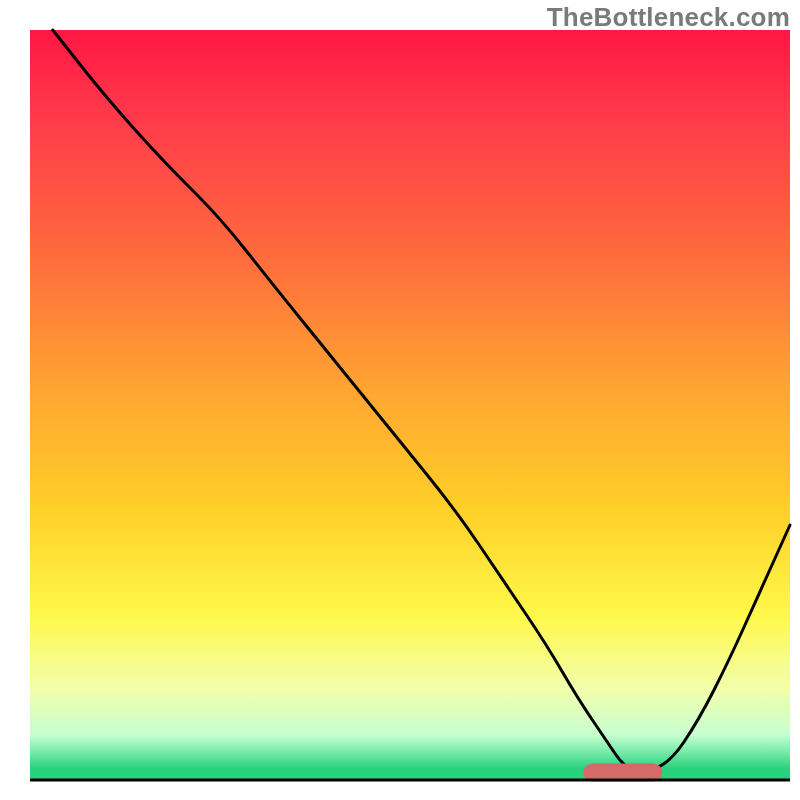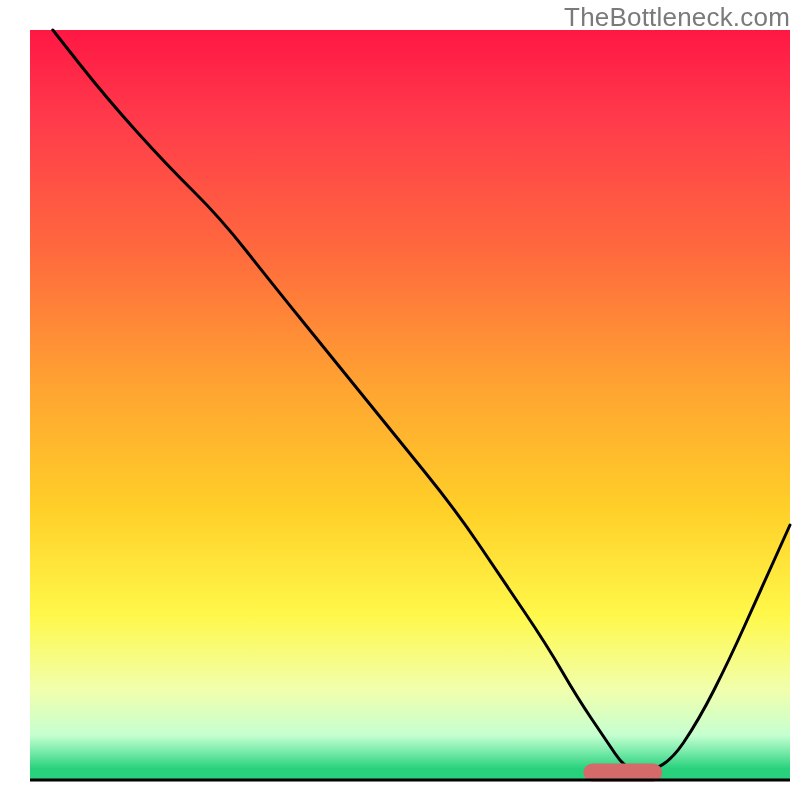--- a/index.html
+++ b/index.html
@@ -14,21 +14,21 @@
   .stage {
     position: relative;
     width: 800px;
     height: 800px;
   }
   .watermark {
     position: absolute;
     top: 2px;
     right: 10px;
     font-size: 26px;
-    font-weight: 400;
+    font-weight: 700;
     color: #7a7a7a;
     letter-spacing: 0.2px;
     z-index: 10;
   }
   svg.plot {
     position: absolute;
     left: 0;
     top: 0;
     width: 800px;
     height: 800px;

